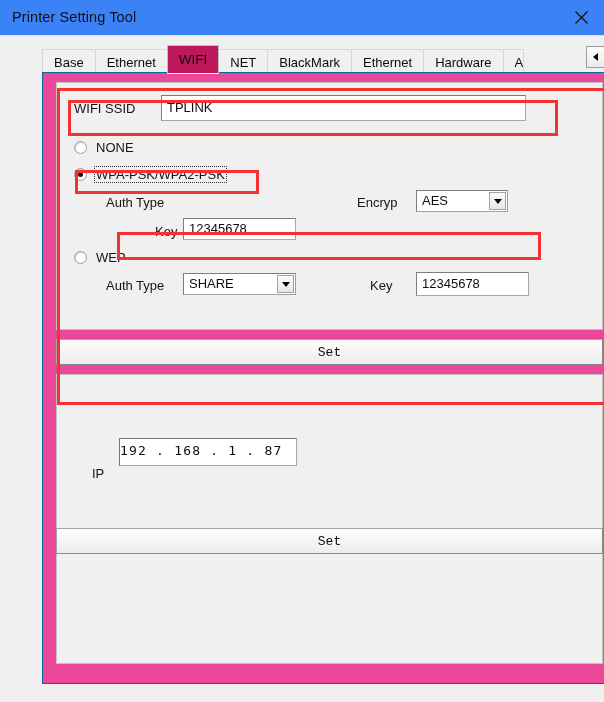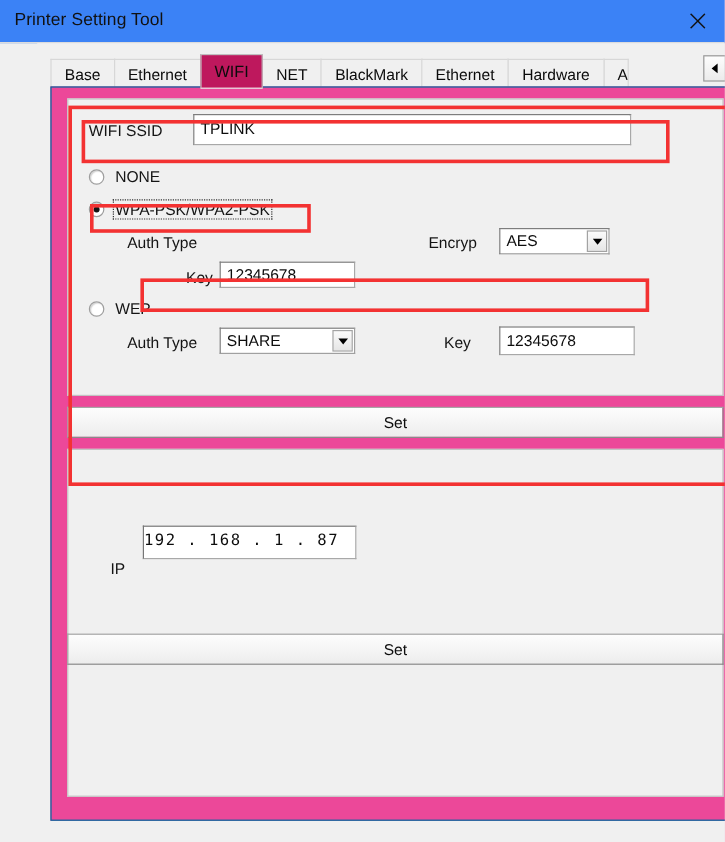--- a/index.html
+++ b/index.html
@@ -260,20 +260,21 @@
     border: 1px solid #a6a6a6;
     border-bottom-color: #8a8a8a;
     border-right-color: #8a8a8a;
     box-sizing: border-box;
     font-size: 13px;
     color: #0d0d0d;
     display: flex;
     align-items: center;
     justify-content: center;
     cursor: default;
+    font-family: Liberation Mono, monospace;
   }
 
   
   .ipfield {
     position: absolute;
     background: #ffffff;
     border: 1px solid #a8a8a8;
     border-top-color: #767676;
     border-left-color: #767676;
     box-sizing: border-box;

